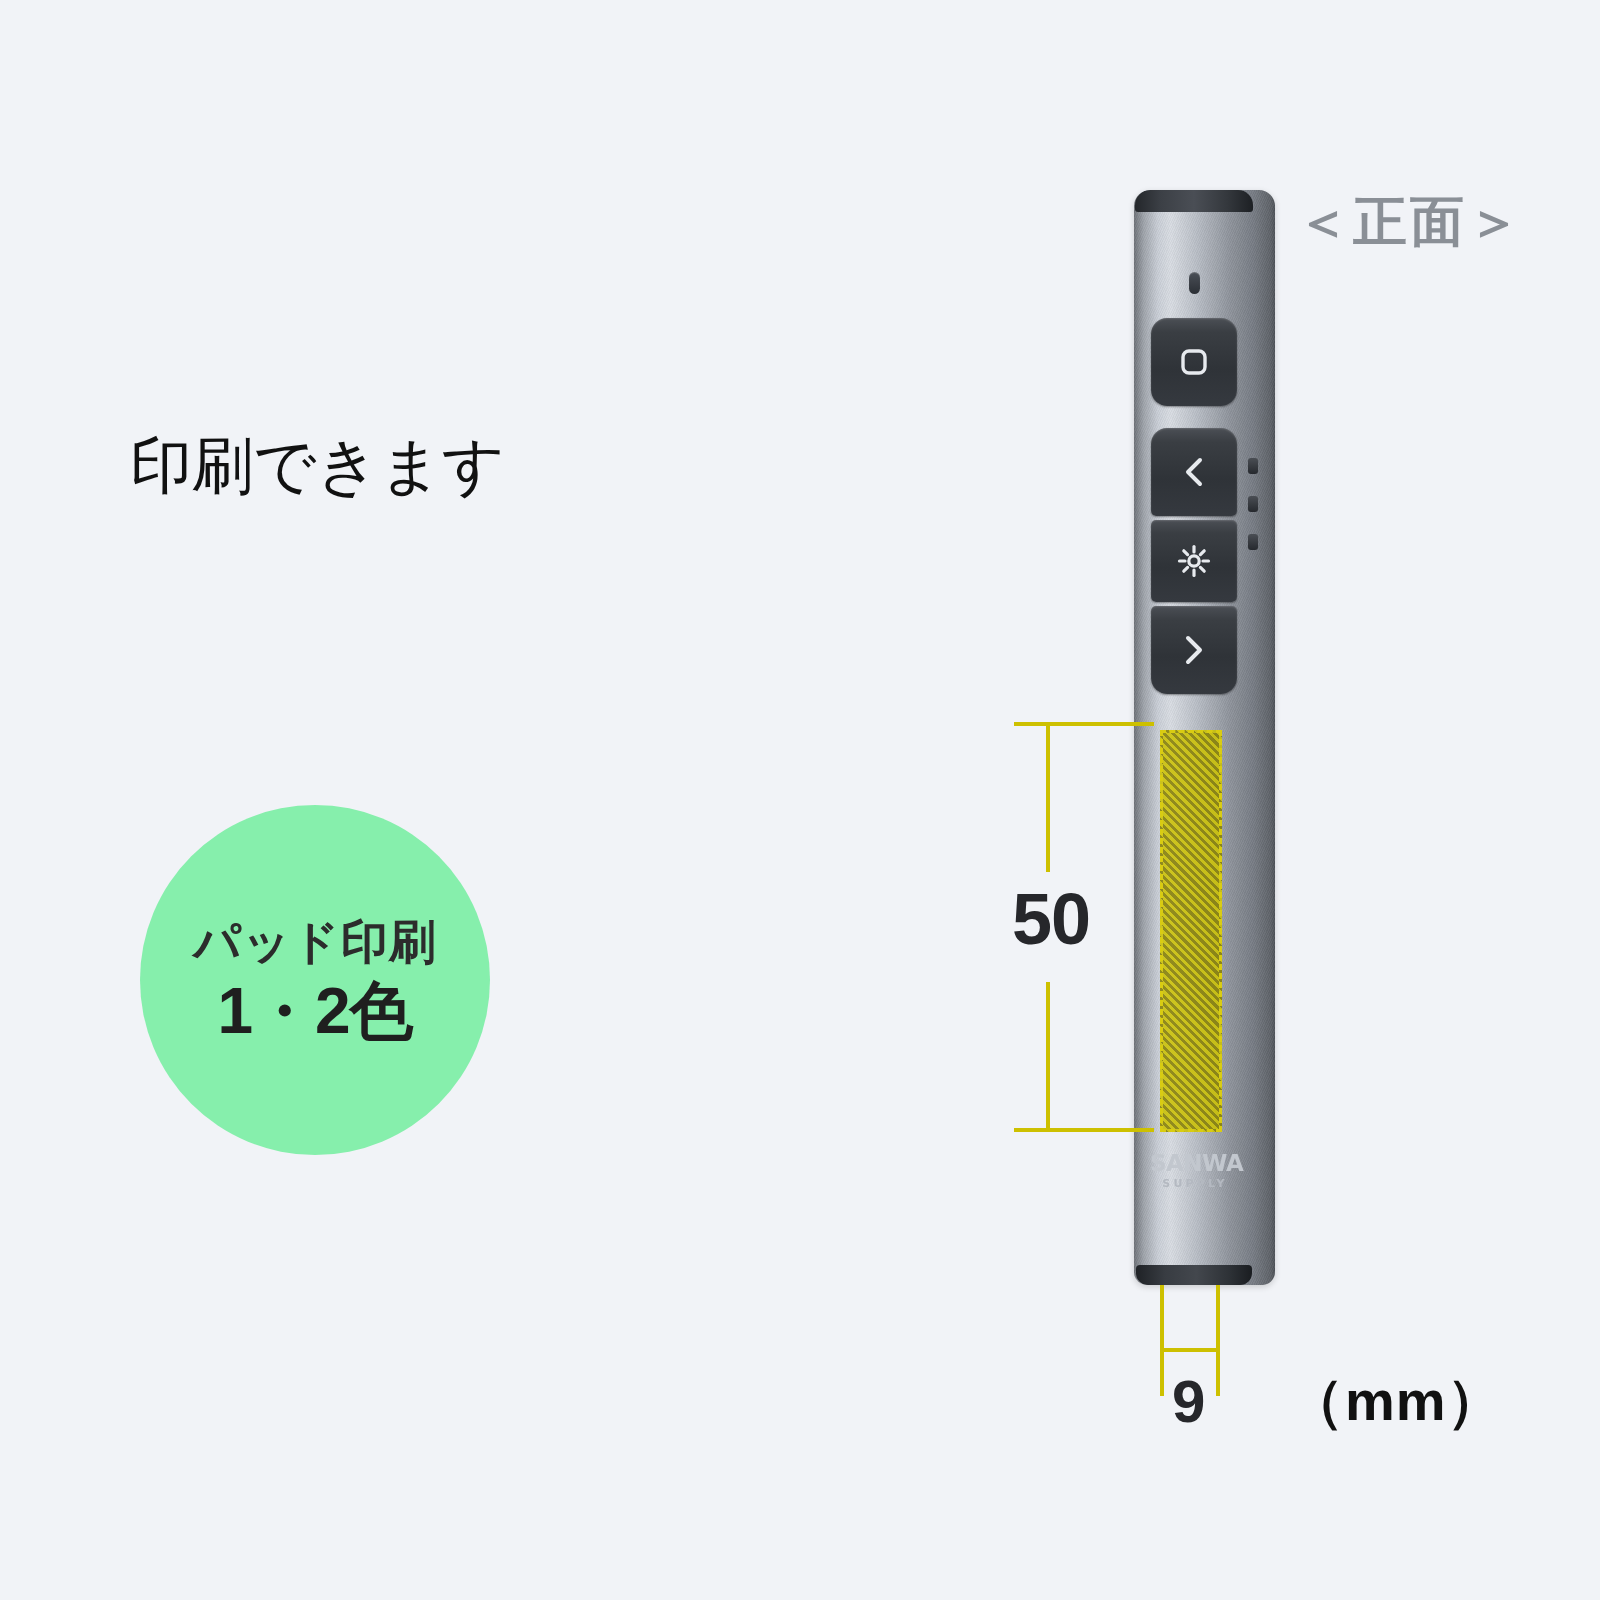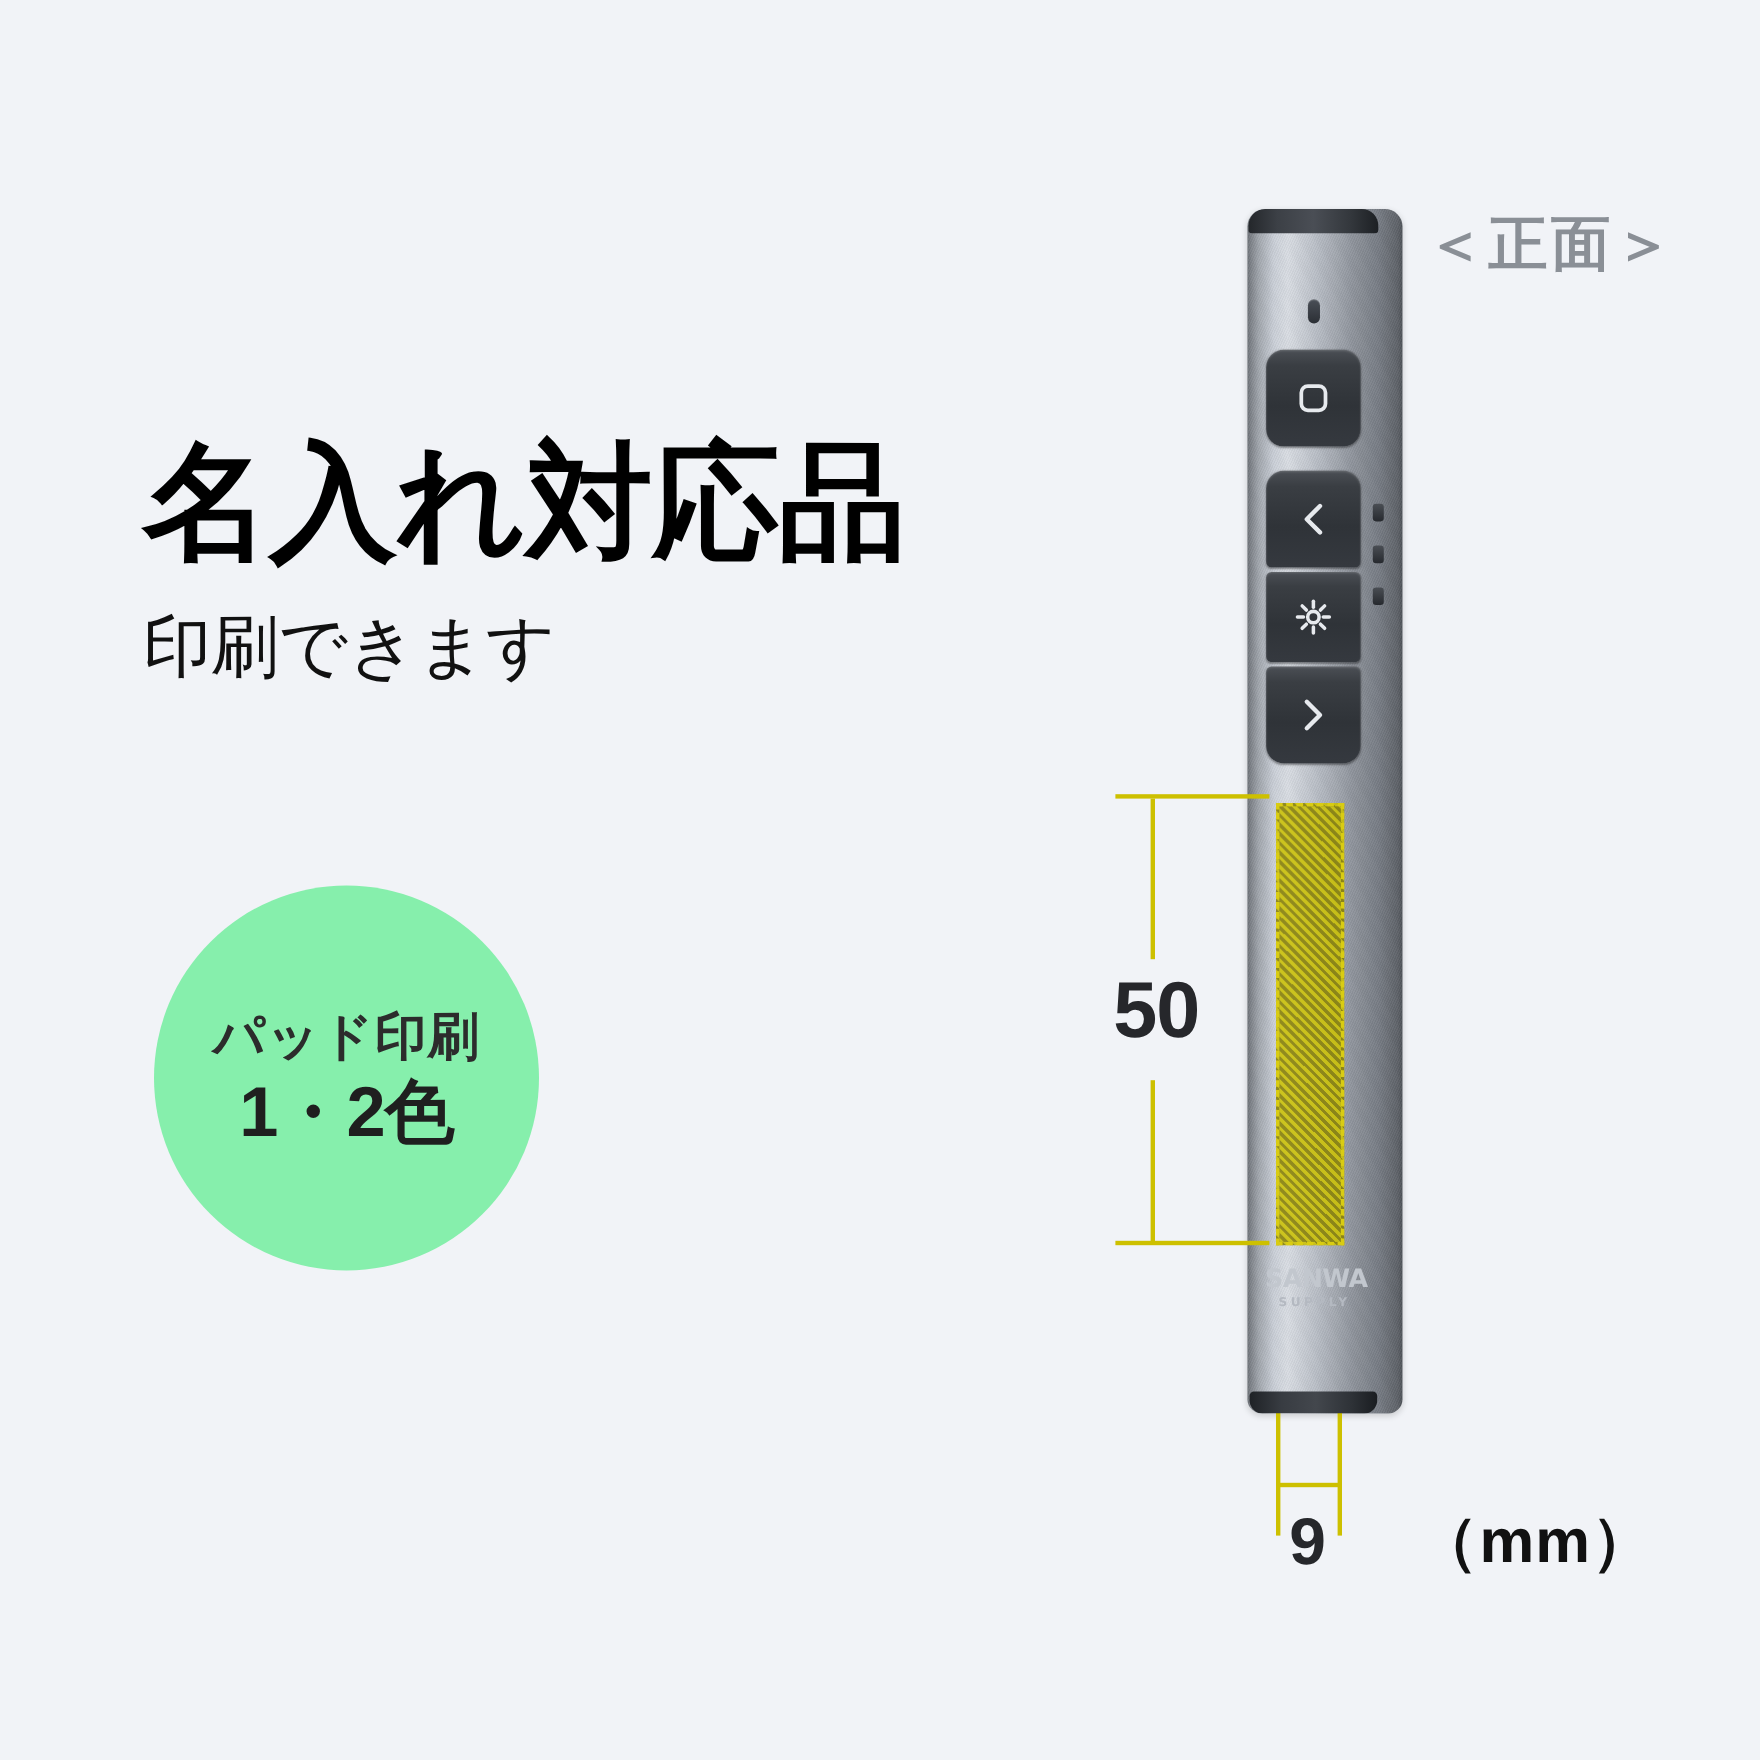--- a/index.html
+++ b/index.html
@@ -278,21 +278,20 @@
     letter-spacing: 1px;
     white-space: nowrap;
   }
 
   svg { display: block; }
 </style>
 </head>
 <body>
 
 <div class="left-col">
-  <h1 class="headline">名入れ対応品</h1>
   <p class="subhead">
     <span class="subhead-line">印刷できます</span>
   </p>
 </div>
 
 <div class="badges">
   <div class="badge">
     <div class="badge-label">パッド印刷</div>
     <div class="badge-value">1・2色</div>
   </div>

